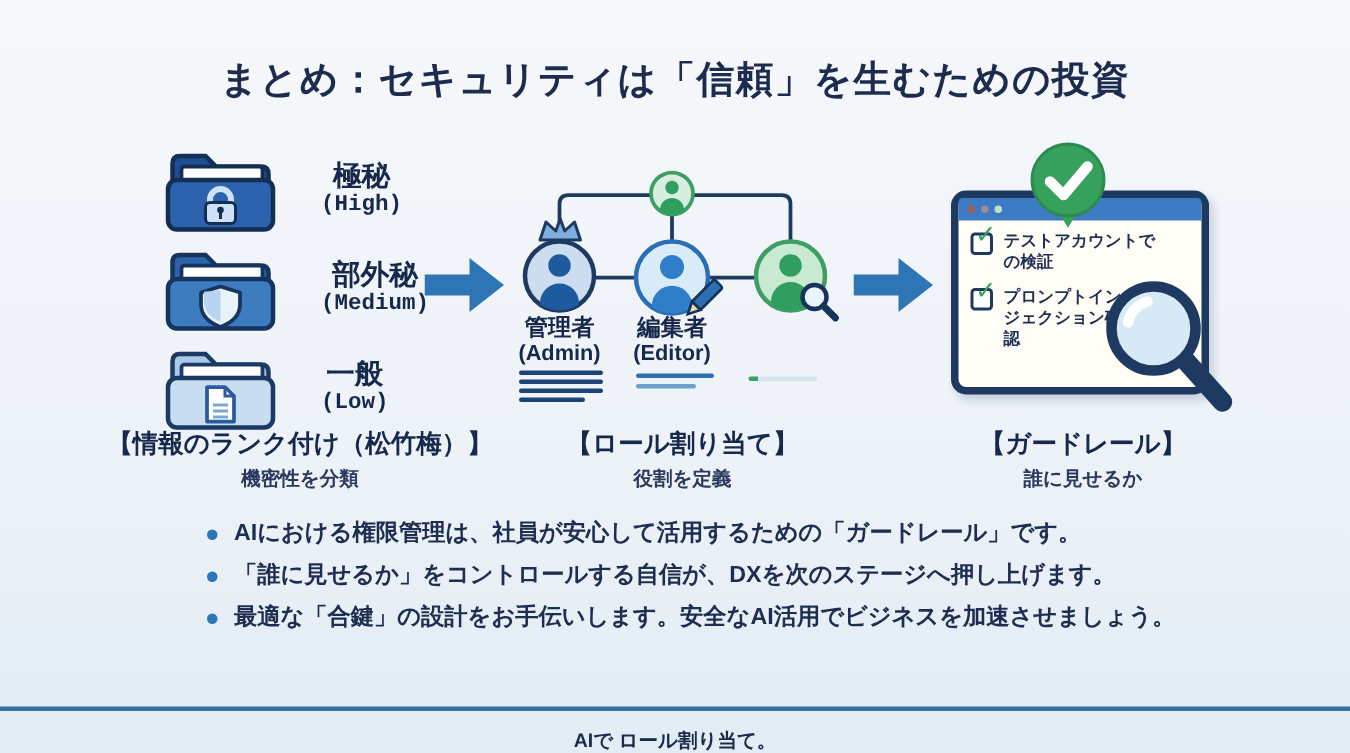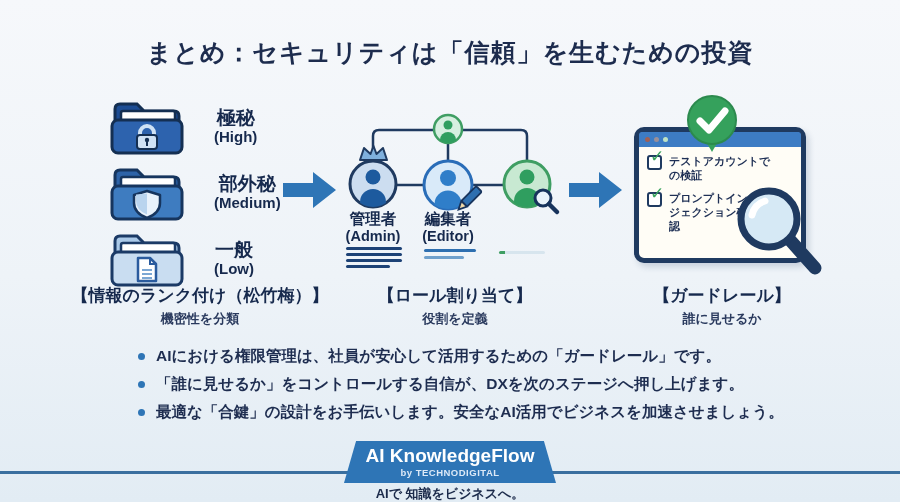--- a/index.html
+++ b/index.html
@@ -10,21 +10,21 @@
 
   .title { position:absolute; top:36px; left:0; width:900px; text-align:center;
     font-size:25px; font-weight:800; color:#1d2c4e; letter-spacing:1px; }
 
   
   .folders { position:absolute; left:106px; top:96px; }
   .folder-row { display:flex; align-items:center; margin-bottom:6px;gap:12px; }
   .folder-row svg { display:block; }
   .folder-caption { margin-left:14px; text-align:center; color:#16294d; }
   .folder-caption .jp { font-size:19px; font-weight:800; line-height:1.15; }
-  .folder-caption .en { font-size:15px; font-weight:800; line-height:1.1; }
+  .folder-caption .en { font-size:15px; font-weight:800; line-height:1.1;font-family:Liberation Mono, monospace; }
 
   
   .arrow { position:absolute; }
 
   
   .member-label { position:absolute; width:96px; text-align:center; color:#16294d; }
   .member-label .nm { font-size:15.5px; font-weight:800; line-height:1.15; }
   .member-label .rl { font-size:14.5px; font-weight:800; line-height:1.15; }
   .ulines { position:absolute; }
   .ulines .ln { height:3px; border-radius:2px; margin-bottom:3px; }
@@ -265,19 +265,15 @@
       <span class="bdot"></span>
       <span class="btxt">「誰に見せるか」をコントロールする自信が、DXを次のステージへ押し上げます。</span>
     </div>
     <div class="bullet">
       <span class="bdot"></span>
       <span class="btxt">最適な「合鍵」の設計をお手伝いします。安全なAI活用でビジネスを加速させましょう。</span>
     </div>
   </div>
 
   <div class="footer-line"></div>
-  <div class="brand-badge">
-    <div class="brand">AI KnowledgeFlow</div>
-    <div class="byline">by TECHNODIGITAL</div>
-  </div>
-  <div class="tagline">AIで 知識をビジネスへ。</div>
+  <div class="tagline">AIで ロール割り当て。</div>
 
 </div>
 
 </body></html>

